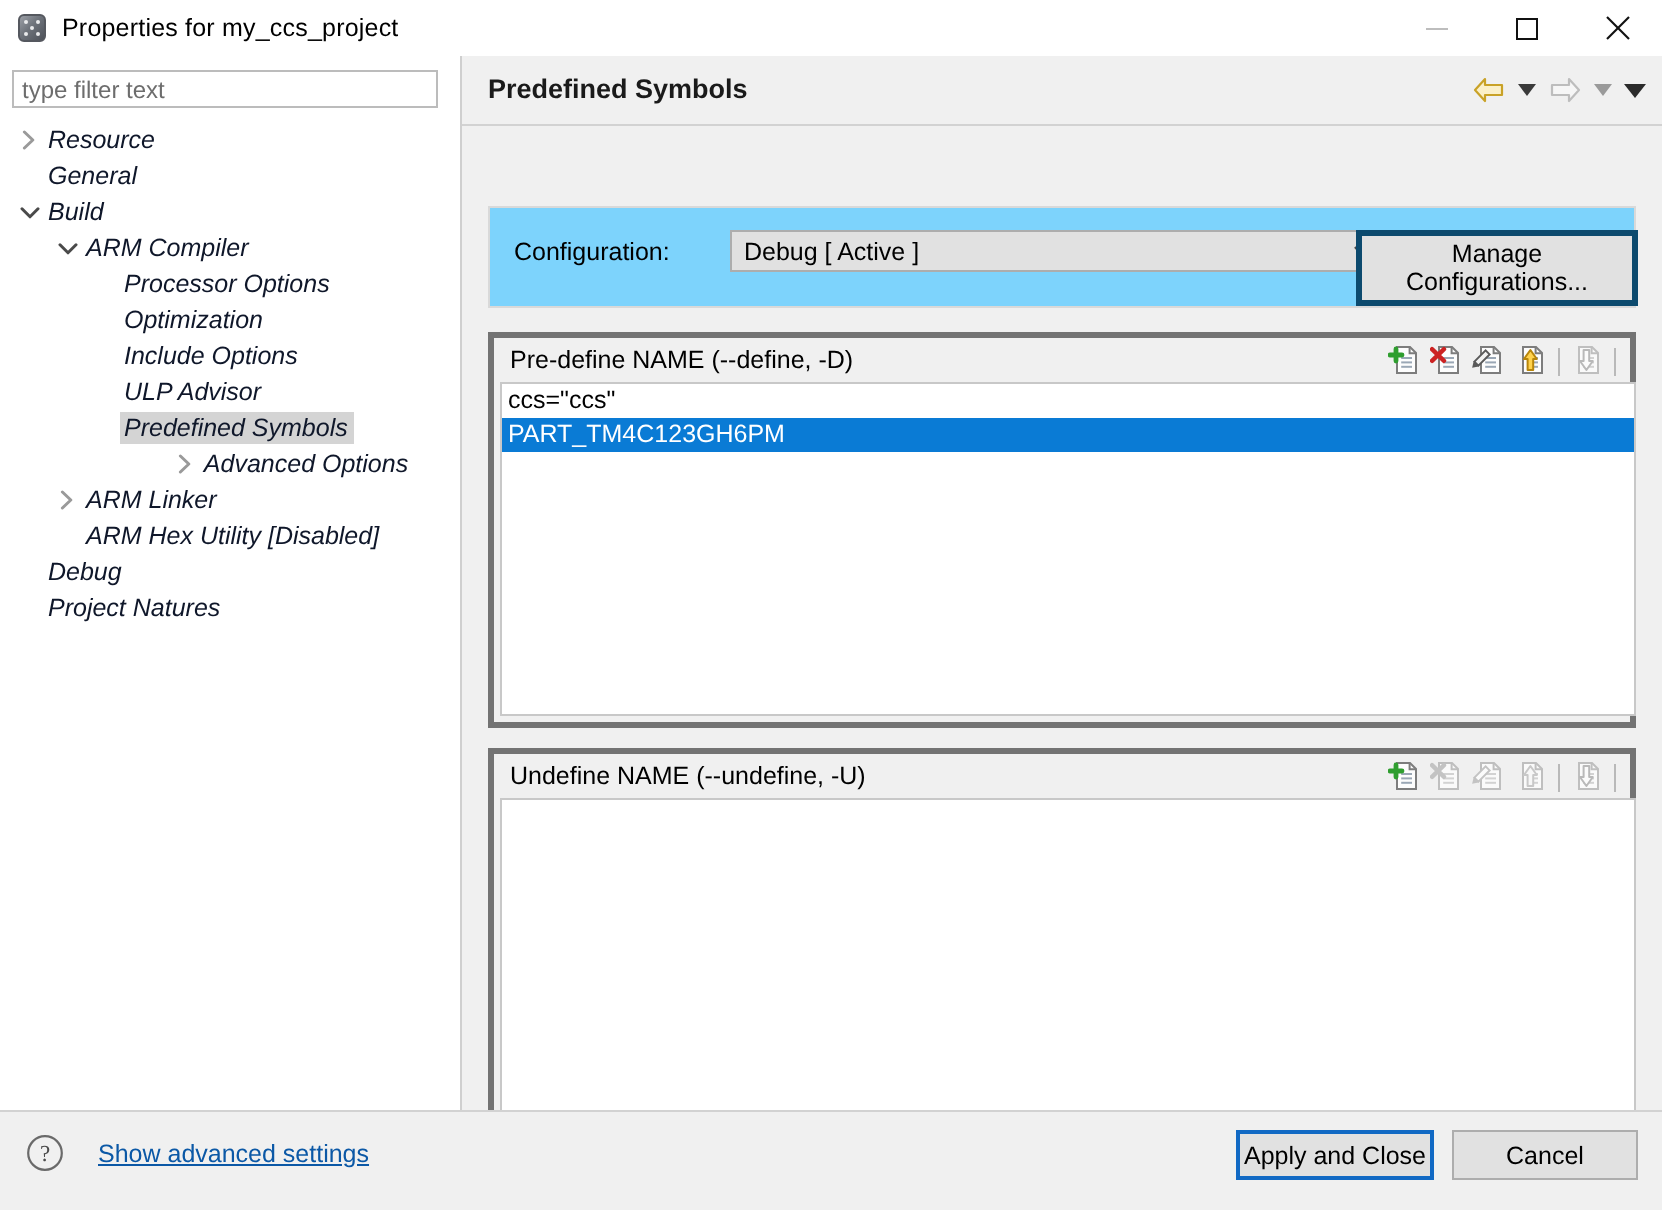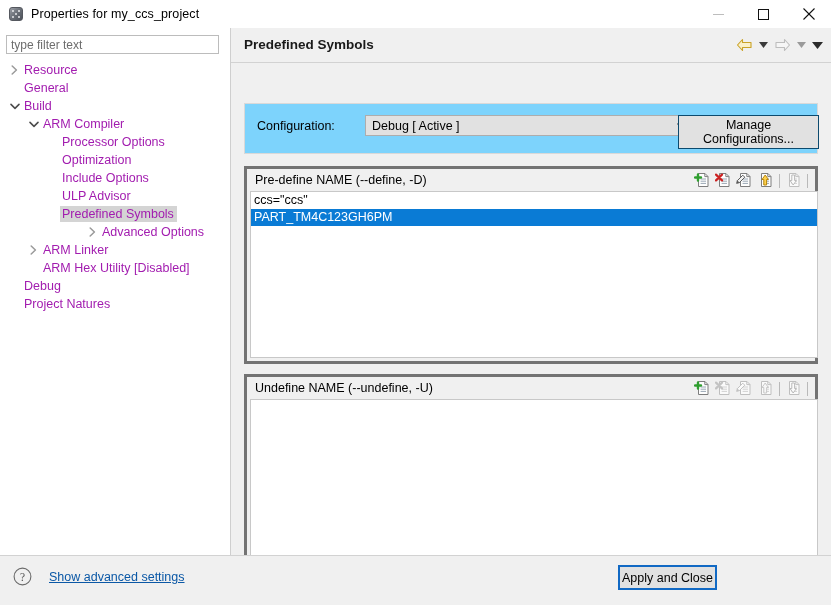--- a/index.html
+++ b/index.html
@@ -106,22 +106,23 @@
   .tree-row .twisty {
     width: 15px;
     flex: none;
     display: flex;
     align-items: center;
     justify-content: center;
   }
   .tree-row .twisty svg { display: block; }
   .tree-label {
     font-size: 12.5px;
-    color: #a21caf;
+    color: #0f172a;
     padding: 1px 3px 1px 2px;
+    font-style: italic;
   }
   .tree-row.selected .tree-label {
     background: #d4d4d4;
   }
 
   
   .right-pane {
     position: absolute;
     left: 231px; top: 28px;
     width: 600px; height: 527px;
@@ -200,21 +201,21 @@
     width: 20px;
     display: flex;
     align-items: center;
     justify-content: center;
   }
   .manage-btn {
     position: absolute;
     left: 433px; top: 11px;
     width: 141px; height: 21px;
     background: #e1e1e1;
-    border: 1px solid #0c4a6e;
+    border: 3px solid #0c4a6e;
     box-sizing: border-box;
     font-size: 12.5px;
     color: #000;
     display: flex;
     align-items: center;
     justify-content: center;
     font-family: "Liberation Sans", sans-serif;
     padding: 16px;
   }
 
@@ -628,13 +629,14 @@
 
 <div class="bottom-bar">
   <div class="help-icon">
     <svg width="19" height="19" viewBox="0 0 19 19">
       <circle cx="9.5" cy="9.5" r="8.4" fill="none" stroke="#6a6a6a" stroke-width="1.1"></circle>
       <text x="9.5" y="13.6" text-anchor="middle" font-family="Liberation Serif, serif" font-size="11.5" fill="#4a4a4a">?</text>
     </svg>
   </div>
   <span class="adv-link">Show advanced settings</span>
   <button class="dlg-btn primary">Apply and Close</button>
+  <button class="dlg-btn secondary">Cancel</button>
 </div>
 
 </body></html>

